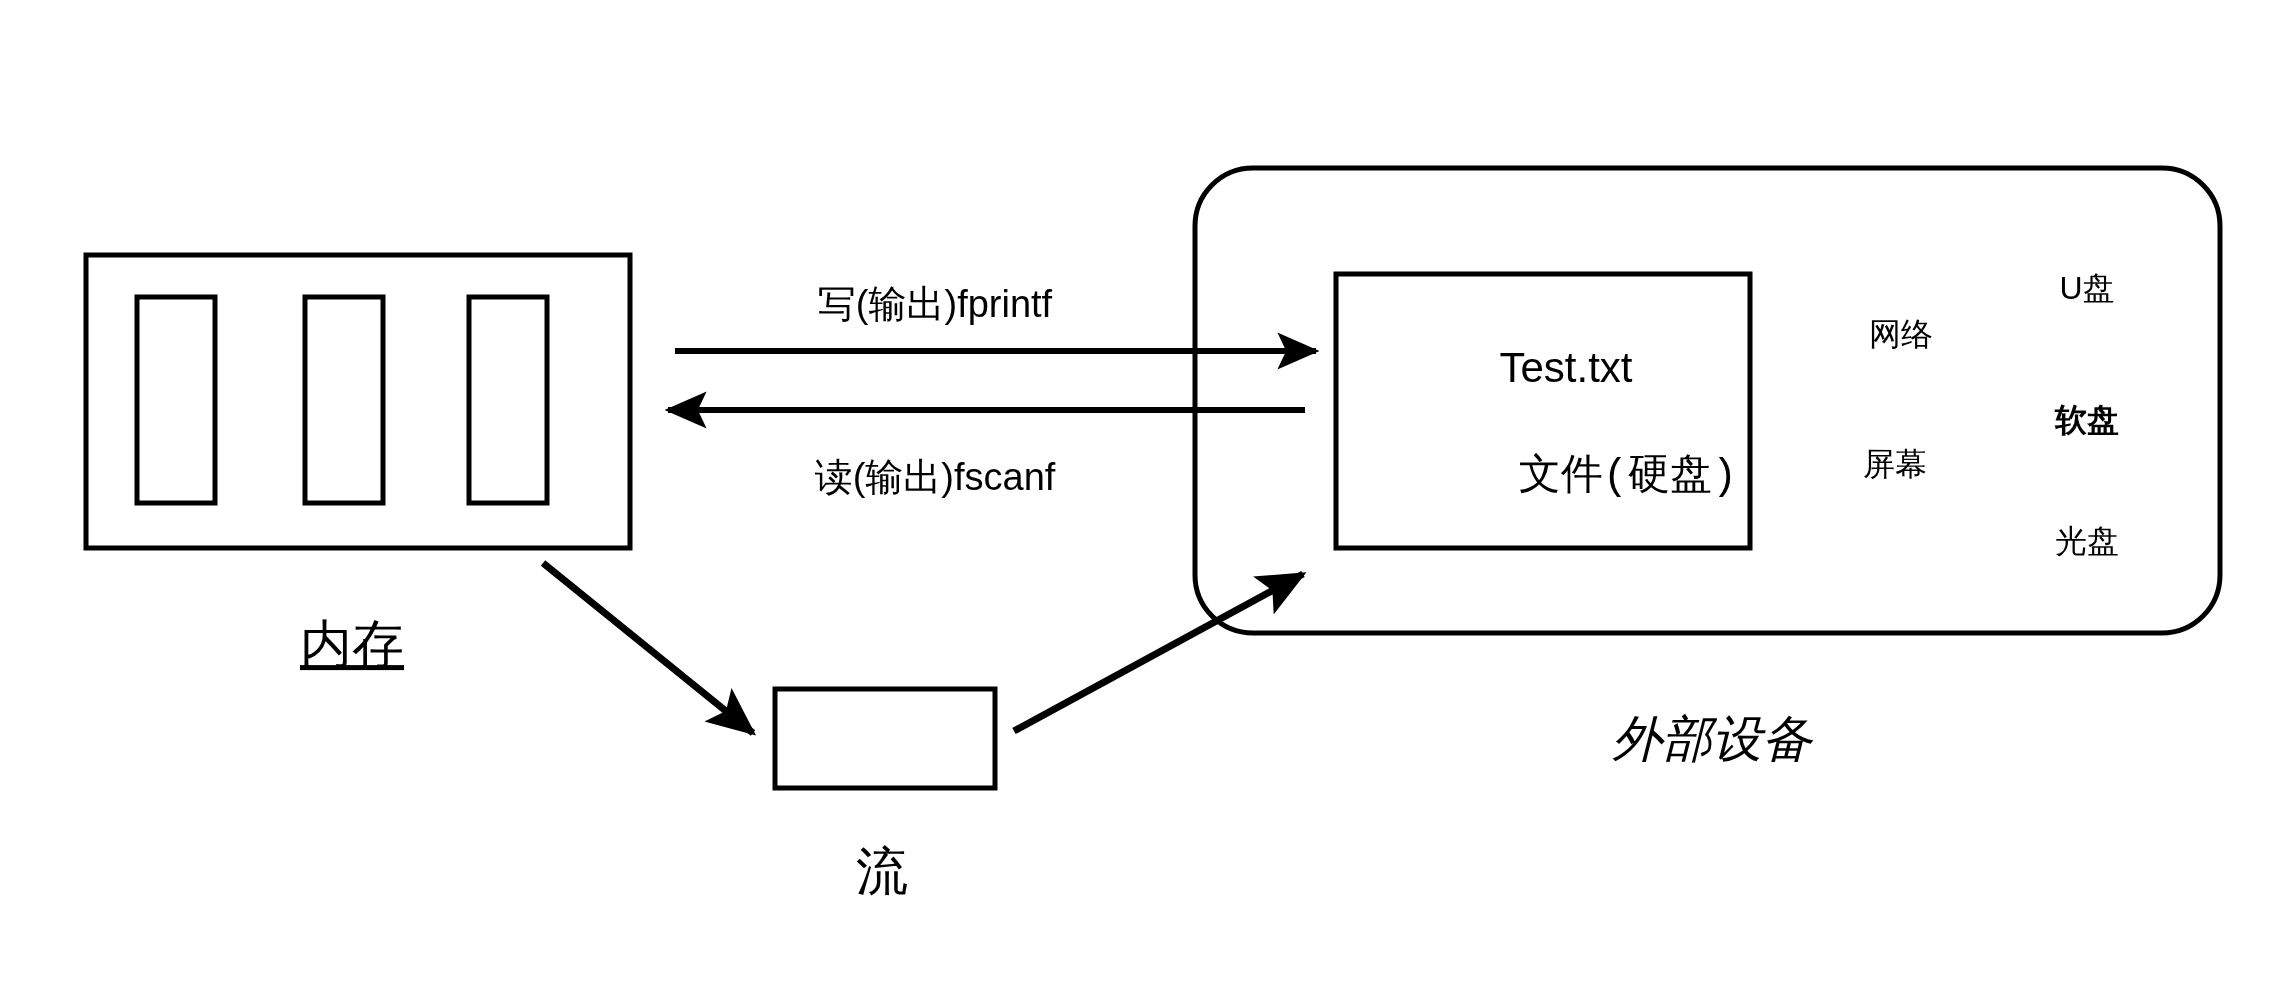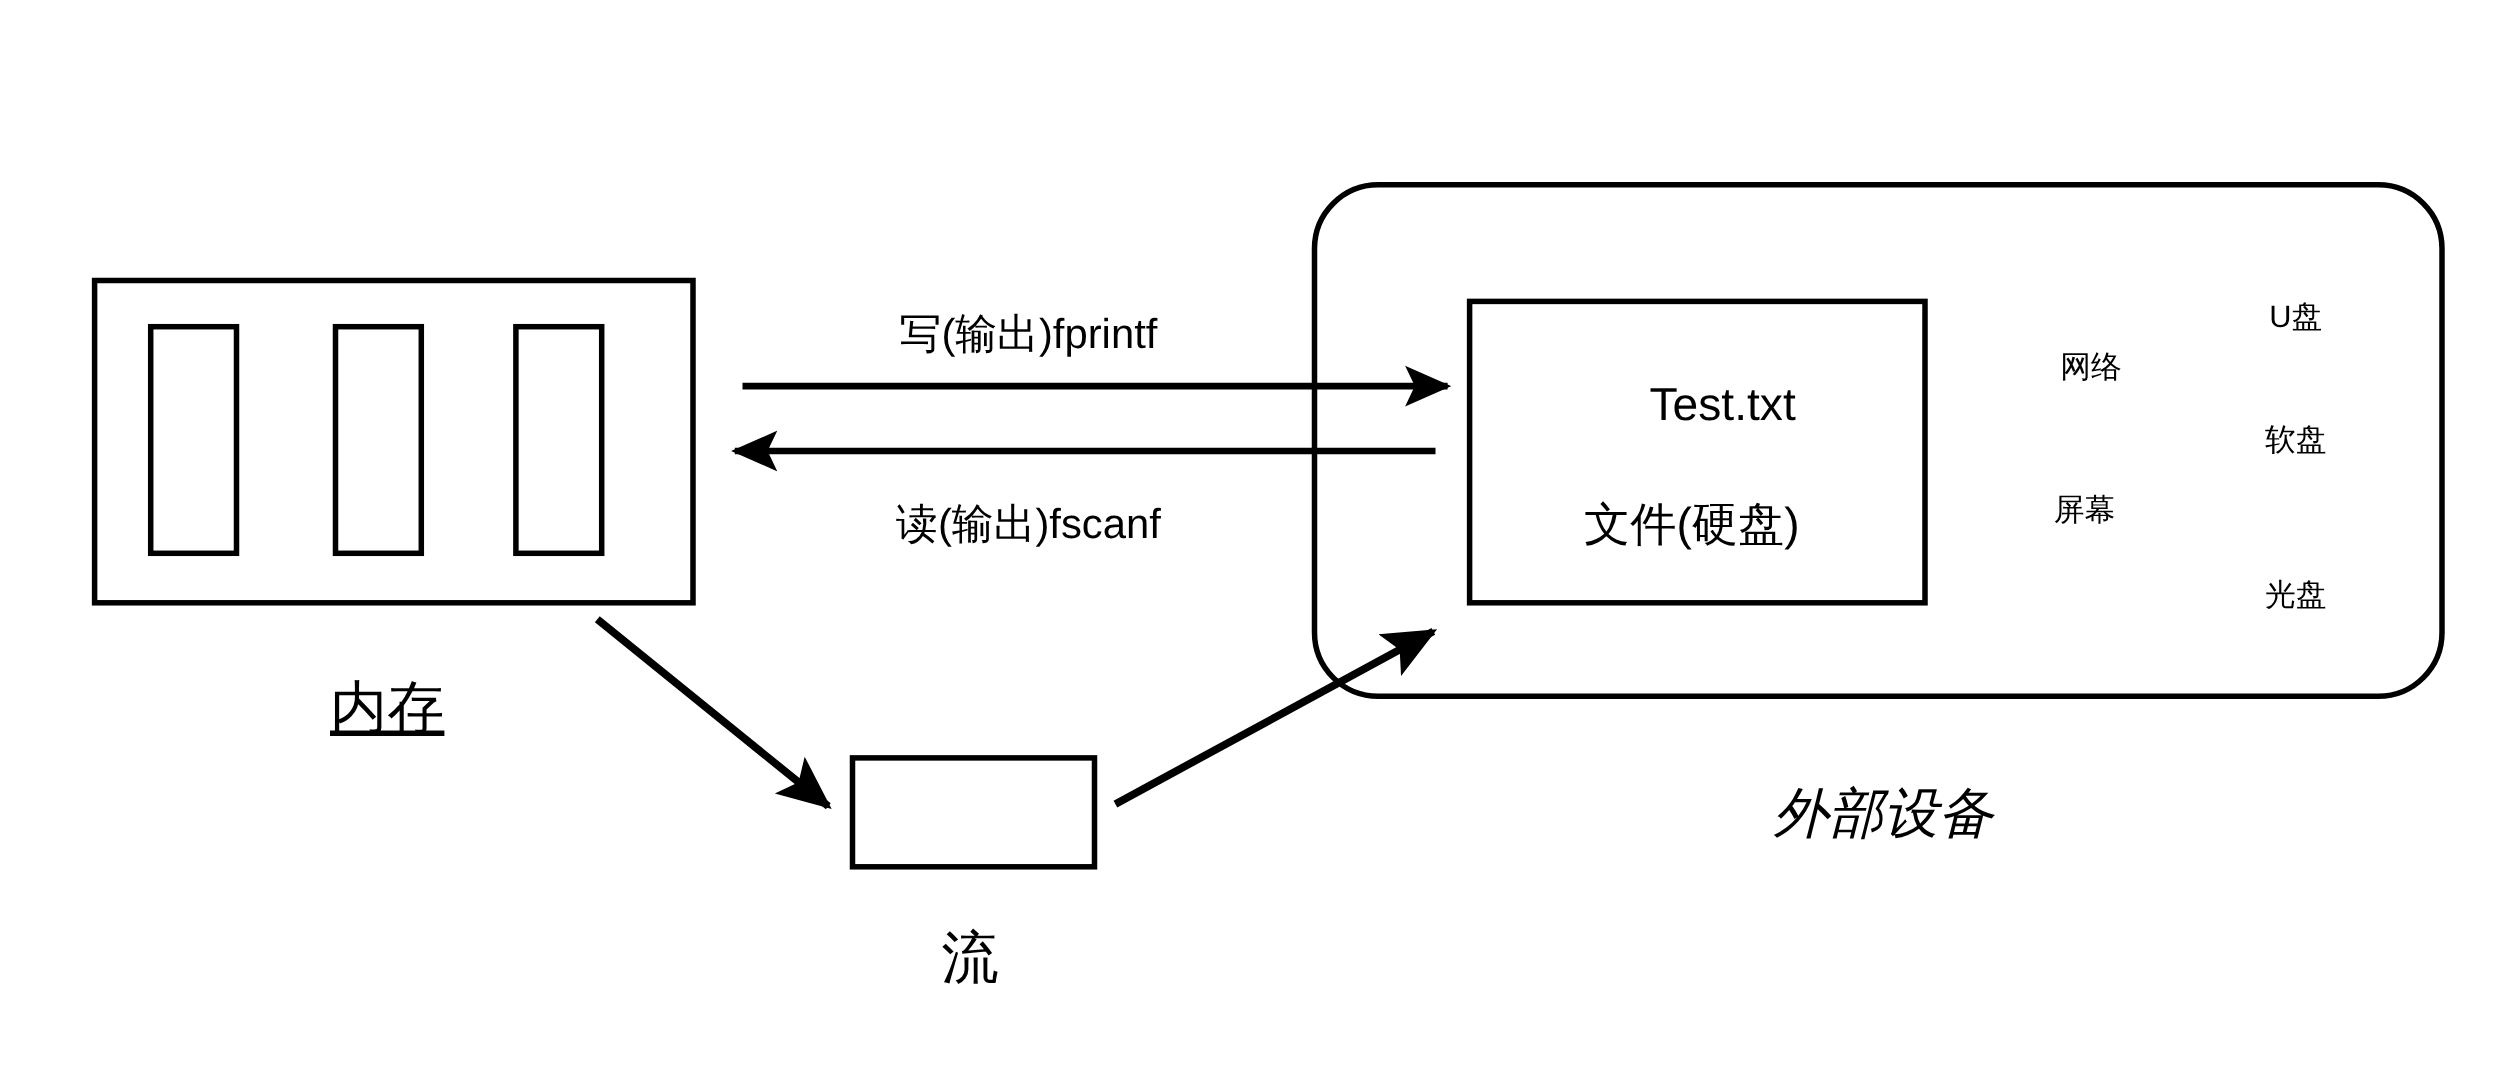--- a/index.html
+++ b/index.html
@@ -36,21 +36,21 @@
     line-height: 1.15;
     font-family: "Liberation Sans", "DejaVu Sans", sans-serif;
   }
   .label-center {
     transform: translate(-50%, -50%);
   }
   .t-caption-big { font-size: 52px; }
   .t-caption-mid { font-size: 50px; font-style: italic; }
   .t-box        { font-size: 42px; }
   .t-arrow      { font-size: 38px; }
-  .t-device     { font-size: 28px; text-align: right; }
+  .t-device     { font-size: 32px; text-align: right; }
 </style>
 </head>
 <body>
 
 <div id="canvas">
 
   <svg id="diagram-svg" viewBox="0 0 2291 988">
     <defs>
       <marker id="arrowhead" viewBox="0 0 10 10" refX="9.2" refY="5" markerWidth="7" markerHeight="7" orient="auto-start-reverse">
         <path d="M 0 0.6 L 10 5 L 0 9.4 L 2.1 5 Z" fill="#000000"></path>
@@ -81,27 +81,27 @@
   <div class="label label-center t-arrow" style="left:935px; top:478px;">读(输出)fscanf</div>
 
   <div class="label label-center t-arrow" style="left:935px; top:305px;">写(输出)fprintf</div>
 
   <div class="label label-center t-caption-big" style="left:352px; top:645px;text-decoration:underline;">内存</div>
 
   <div class="label label-center t-caption-big" style="left:882px; top:872px;">流</div>
 
   <div class="label label-center t-box" style="left:1542px; top:368px;margin-left:24px;">Test.txt</div>
 
-  <div class="label label-center t-box" style="left:1538px; top:477px;">文件(硬盘)</div>
+  <div class="label label-center t-box" style="left:1628px; top:477px;font-family:Liberation Mono, monospace;">文件(硬盘)</div>
 
   <div class="label label-center t-device" style="left:1901px; top:334px;">网络</div>
 
   <div class="label label-center t-device" style="left:1895px; top:464px;">屏幕</div>
 
   <div class="label label-center t-device" style="left:2087px; top:288px;">U盘</div>
 
-  <div class="label label-center t-device" style="left:2087px; top:400px;">软盘</div>
+  <div class="label label-center t-device" style="left:2087px; top:420px;font-weight:bold;">软盘</div>
 
   <div class="label label-center t-device" style="left:2087px; top:541px;">光盘</div>
 
   <div class="label label-center t-caption-mid" style="left:1712px; top:740px;">外部设备</div>
 
 </div>
 
 </body></html>

